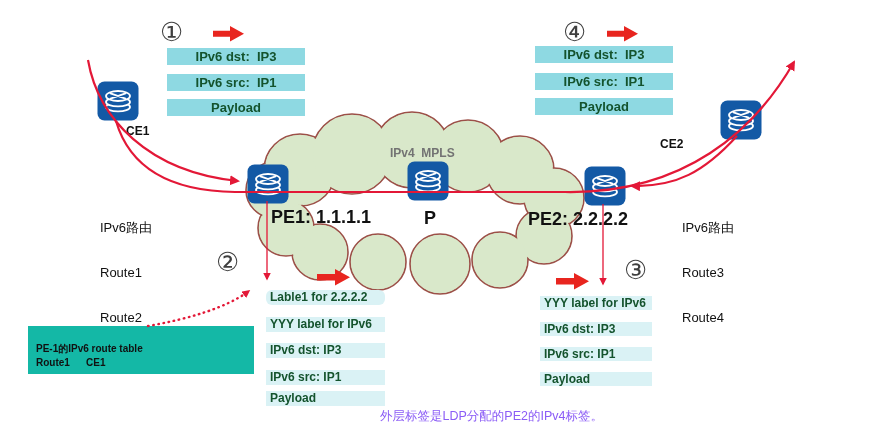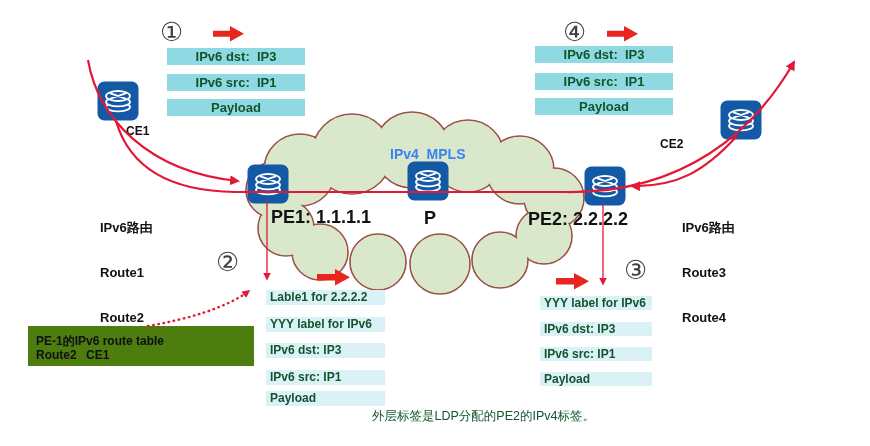--- a/index.html
+++ b/index.html
@@ -4,35 +4,35 @@
 <style>
   html,body{margin:0;padding:0;background:#fff;}
   #canvas{position:relative;width:870px;height:446px;background:#fff;overflow:hidden;
           font-family:"Liberation Sans","DejaVu Sans",sans-serif;}
   svg.layer{position:absolute;left:0;top:0;pointer-events:none;}
   
   .pkt{position:absolute;font-weight:bold;color:#14532d;white-space:pre;}
   .pkt.top{width:138px;height:17px;line-height:17px;font-size:13px;text-align:center;background:#8ed9e2;}
   .pkt.mid{width:115px;height:15px;line-height:15px;font-size:12px;padding-left:4px;background:#daf2f5;}
   .pkt.rgt{width:108px;height:14px;line-height:14px;font-size:12px;padding-left:4px;background:#daf2f5;}
-  .bg-orange{background:#f6a351;}
+  .bg-orange{background:#f6a351;border-radius:6px;}
   .bg-peach-light{background:#fdeeda;}
   .bg-peach{background:#fbd3a1;}
   
   .nodelabel{position:absolute;font-weight:bold;font-size:18px;color:#111;white-space:nowrap;}
   .small{font-size:12px;}
   .badge{position:absolute;font-size:26px;line-height:26px;color:#3f3f3f;}
-  .routes{position:absolute;font-weight:bold;font-size:13px;line-height:15px;color:#111;white-space:pre;}
-  .cloudlabel{position:absolute;font-weight:bold;font-size:14px;color:#3b82f6;white-space:pre;}
-  
-  .rtable{position:absolute;left:28px;top:326px;width:214px;background:#4d7c0f;
-          padding:8px 4px 4px 8px;font-weight:bold;font-size:12px;line-height:14.2px;color:#111;}
+  .routes{position:absolute;font-weight:normal;font-size:13px;line-height:15px;color:#111;white-space:pre;}
+  .cloudlabel{position:absolute;font-weight:bold;font-size:12px;color:#737373;white-space:pre;}
+  
+  .rtable{position:absolute;left:28px;top:326px;width:214px;background:#14b8a6;
+          padding:16px 4px 4px 8px;font-weight:bold;font-size:10px;line-height:14.2px;color:#111;}
   .rtable .row span.k{display:inline-block;width:50px;}
   
-  .caption{position:absolute;left:372px;top:409px;font-size:12.5px;line-height:14.5px;color:#14532d;}
+  .caption{position:absolute;left:380px;top:409px;font-size:12.5px;line-height:14.5px;color:#8b5cf6;}
   .node{position:absolute;width:42px;height:40px;}
   .node svg{display:block;}
 </style>
 </head>
 <body>
 
 <div id="canvas">
 
   <svg class="layer" width="870" height="446">
     <g fill="#d9e8ca" stroke="#9c5048" stroke-width="1.6">
@@ -159,21 +159,21 @@
     <div>Route2</div>
   </div>
   <div class="routes" style="left:682px;top:190px;">
     <div>IPv6路由</div>
     <div>Route3</div>
     <div>Route4</div>
   </div>
 
   <div class="rtable">
     <div>PE-1的IPv6 route table</div>
-    <div class="row"><span class="k">Route2</span><span>CE1</span></div>
+    <div class="row"><span class="k">Route1</span><span>CE1</span></div>
   </div>
 
   <div class="caption">
     <div>外层标签是LDP分配的PE2的IPv4标签。</div>
   </div>
 
   <svg class="layer" width="870" height="446">
     <defs>
       <marker id="ah" markerUnits="userSpaceOnUse" markerWidth="12" markerHeight="12" refX="8" refY="5" orient="auto">
         <path d="M0,0 L10,5 L0,10 Z" fill="#e31837"></path>

